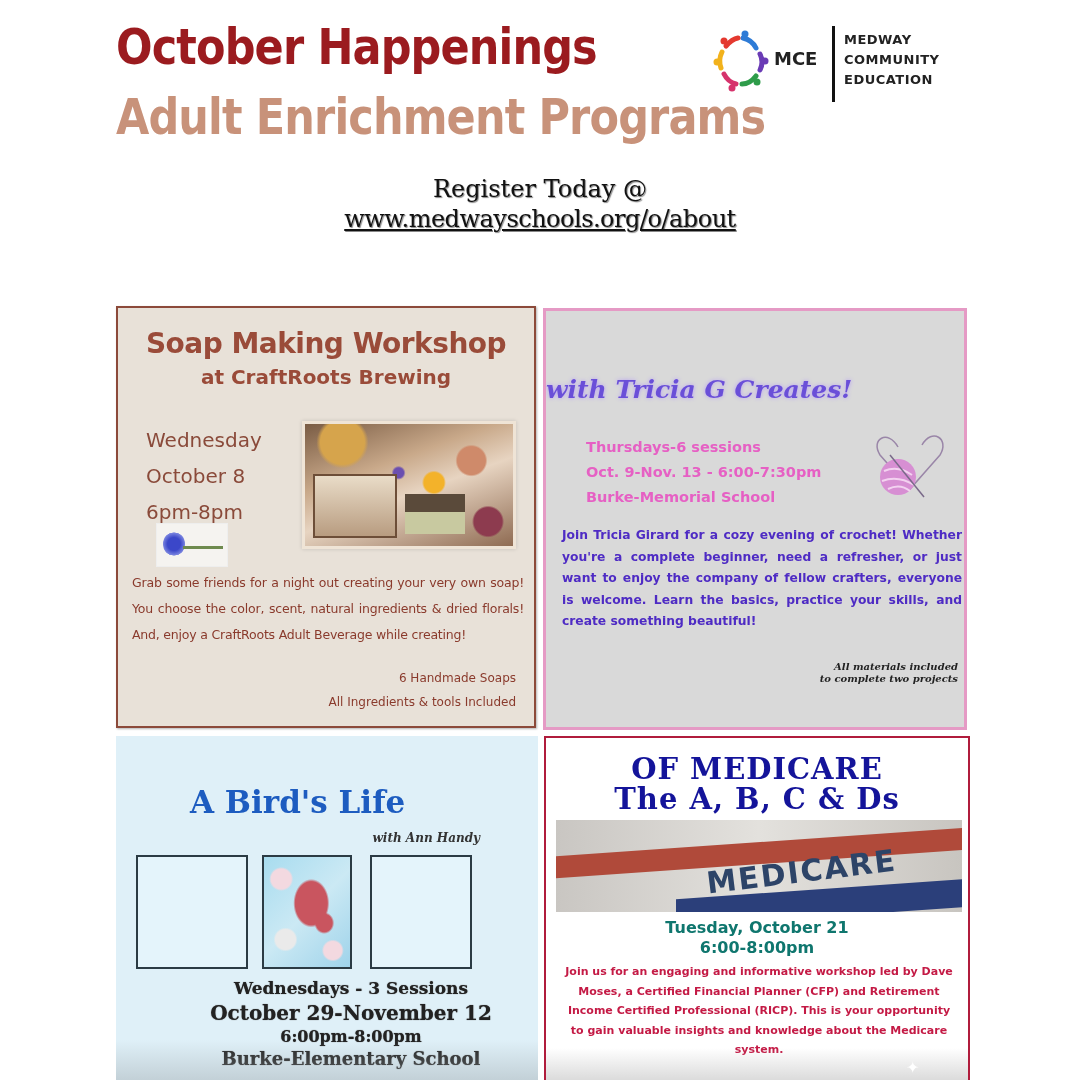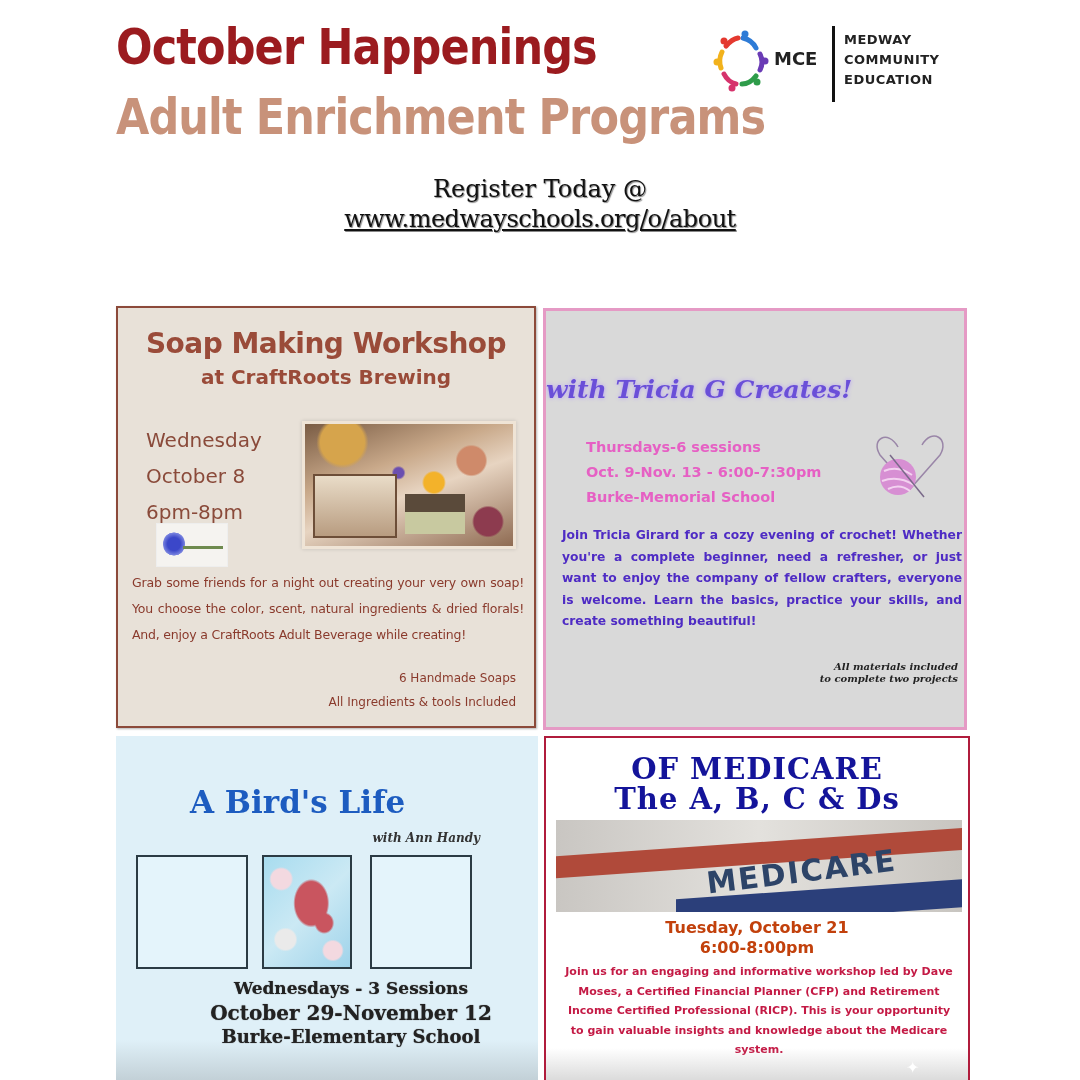--- a/index.html
+++ b/index.html
@@ -206,21 +206,21 @@
       position: absolute; left: 120px; top: 68px; width: 320px; height: 28px;
       background: #2b3f7a; transform: skewY(-4deg);
     }
     .med-word {
       position: absolute; left: 150px; top: 34px;
       font-family: "DejaVu Sans", sans-serif; font-weight: bold; font-size: 30px; color: #2d4468;
       transform: rotate(-7deg); letter-spacing: 2px;
     }
     .med-date {
       position: absolute; left: 0; top: 180px; width: 100%; text-align: center;
-      font-family: "DejaVu Sans", sans-serif; font-weight: bold; font-size: 16px; color: #c2410c; line-height: 20px;
+      font-family: "DejaVu Sans", sans-serif; font-weight: bold; font-size: 16px; color: #0f766e; line-height: 20px;
     }
     .med-desc {
       position: absolute; left: 14px; top: 224px; width: 398px; text-align: center;
       font-family: "DejaVu Sans", sans-serif; font-weight: bold; font-size: 11px;
       color: #c41a45; line-height: 19.5px;
     }
     .med-fade {
       position: absolute; left: 0; bottom: 0; width: 100%; height: 32px;
       background: linear-gradient(180deg, rgba(200,200,200,0), rgba(190,190,190,0.55));
     }
@@ -305,20 +305,21 @@
 
 <div class="card water">
   <div class="water-sub">A Bird's Life</div>
   <div class="water-teacher">with Ann Handy</div>
   <div class="frame frame1"></div>
   <div class="frame frame2"></div>
   <div class="frame frame3"></div>
   <div class="water-sched">
     <div class="ws1">Wednesdays - 3 Sessions</div>
     <div class="ws2">October 29-November 12</div>
+    <div class="ws3">6:00pm-8:00pm</div>
     <div class="ws4">Burke-Elementary School</div>
   </div>
   <div class="water-fade"></div>
 </div>
 
 <div class="card medicare">
   <div class="med-title">
     <div>OF MEDICARE</div>
     <div>The A, B, C &amp; Ds</div>
   </div>

